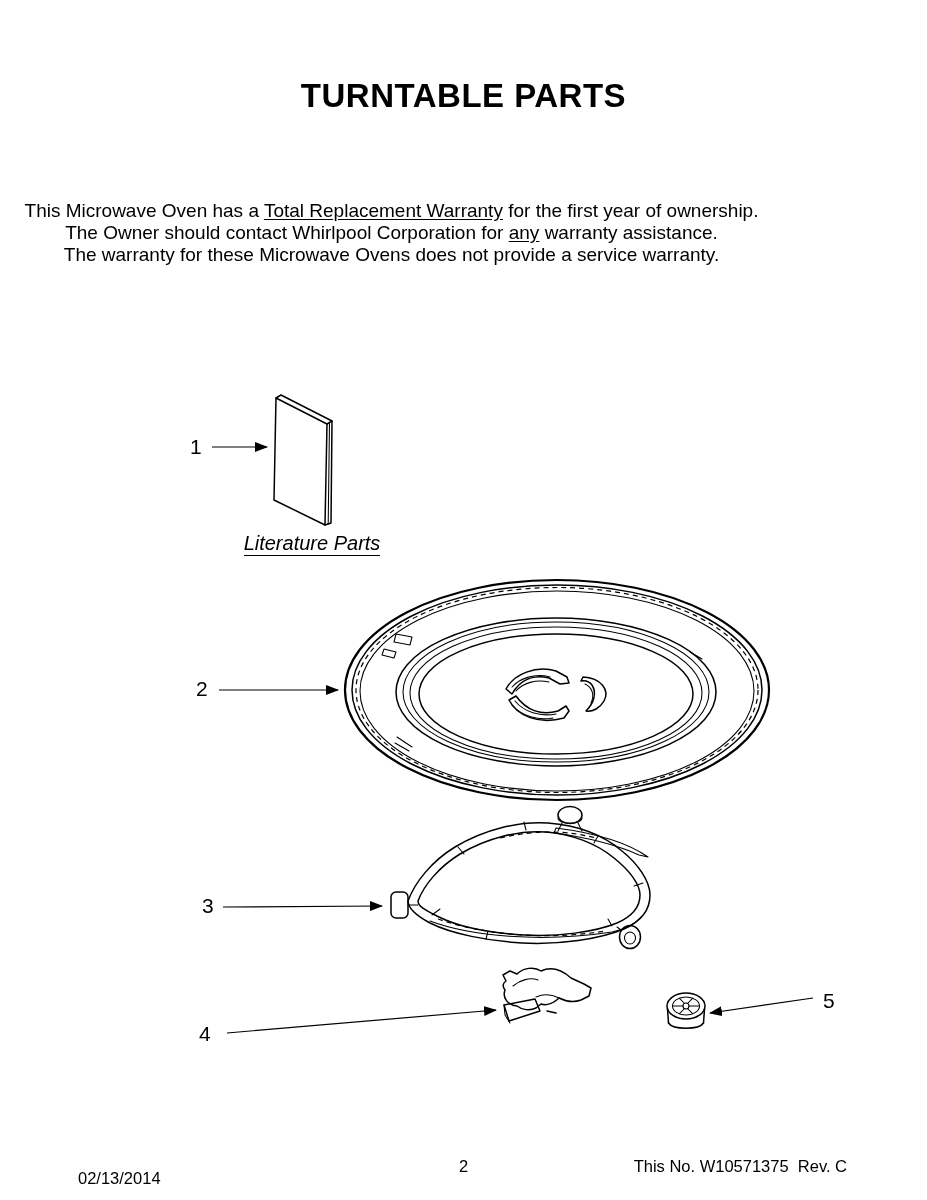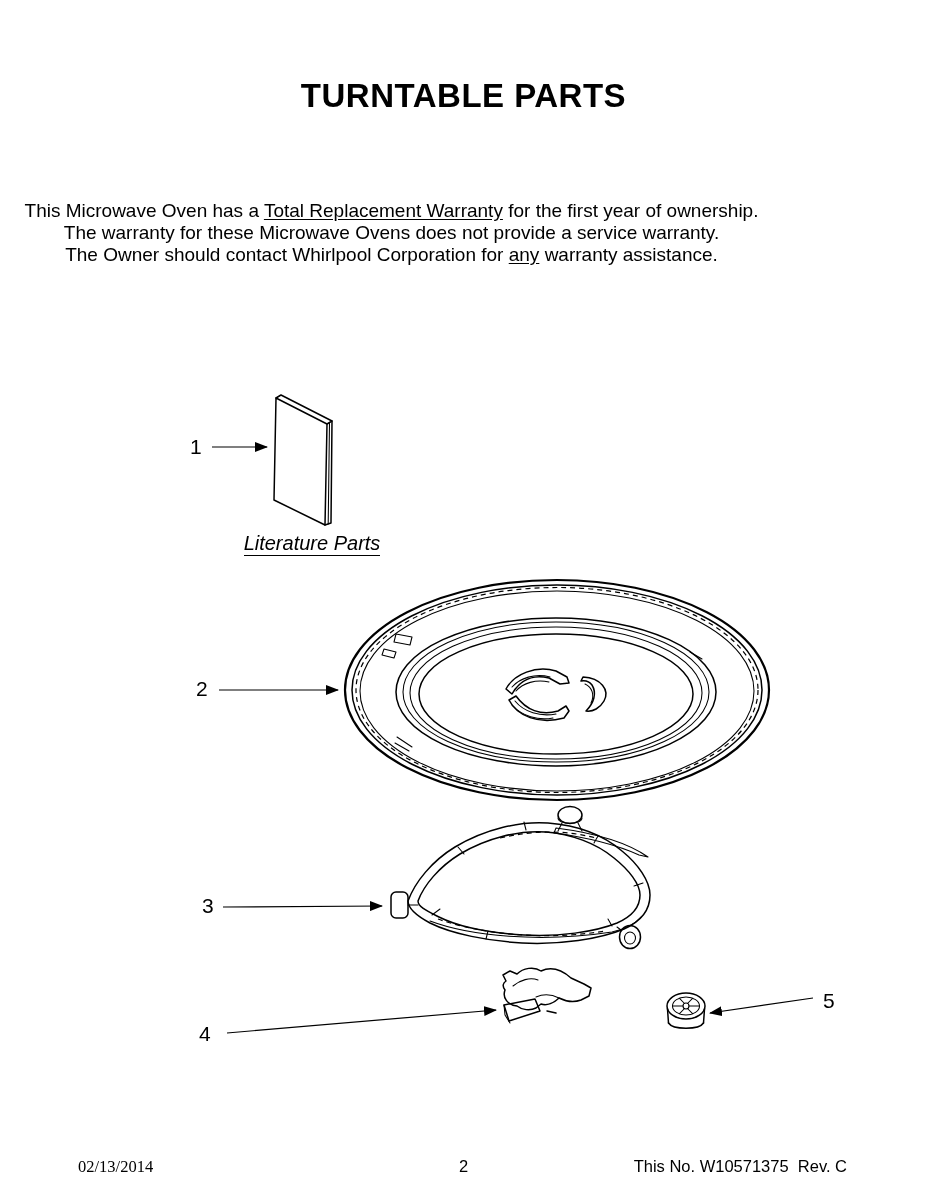--- a/index.html
+++ b/index.html
@@ -27,42 +27,42 @@
     font-size:20px;
   }
   .caption span{border-bottom:1.6px solid #000;padding-bottom:1px;font-style:italic;}
   .callout{position:absolute;font-size:21px;line-height:21px;}
   .c1{left:190px;top:399px;}
   .c2{left:196px;top:641px;}
   .c3{left:202px;top:858px;}
   .c4{left:199px;top:986px;}
   .c5{left:823px;top:953px;}
   .footer{position:absolute;top:1120px;left:0;width:927px;font-size:16.5px;}
-  .footer .date{position:absolute;left:78px;top:0;font-family:Liberation Serif, serif;}
+  .footer .date{position:absolute;left:78px;top:12px;}
   .footer .pagenum{position:absolute;left:0;width:927px;text-align:center;top:0;}
   .footer .partline{position:absolute;right:80px;top:0;white-space:pre;}
   svg.diagram{position:absolute;left:0;top:0;}
   svg.diagram *{vector-effect:non-scaling-stroke;}
   .ln{fill:none;stroke:#000;stroke-width:1.5;stroke-linecap:round;stroke-linejoin:round;}
   .thin{fill:none;stroke:#000;stroke-width:1.05;stroke-linecap:round;stroke-linejoin:round;}
   .heavy{fill:none;stroke:#000;stroke-width:2.2;}
   .dash{fill:none;stroke:#000;stroke-width:1.2;stroke-dasharray:5 4;}
   .arrow{fill:none;stroke:#000;stroke-width:1.2;}
 </style>
 </head>
 <body>
 
 <div class="page">
 
   <div class="title">TURNTABLE PARTS</div>
 
   <div class="warranty">
     <div><span>This Microwave Oven has a </span><span class="u">Total Replacement Warranty</span><span> for the first year of ownership.</span></div>
+    <div><span>The Owner should contact Whirlpool Corporation for </span><span class="u">any</span><span> warranty assistance.</span></div>
     <div>The warranty for these Microwave Ovens does not provide a service warranty.</div>
-    <div><span>The Owner should contact Whirlpool Corporation for </span><span class="u">any</span><span> warranty assistance.</span></div>
   </div>
 
   <svg class="diagram" width="927" height="1200" viewBox="0 0 927 1200">
     <defs>
       <marker id="ah" markerWidth="13" markerHeight="10" refX="12" refY="5" orient="auto" markerUnits="userSpaceOnUse">
         <path d="M0,0 L13,5 L0,10 Z" fill="#000"></path>
       </marker>
     </defs>
 
     <g>

